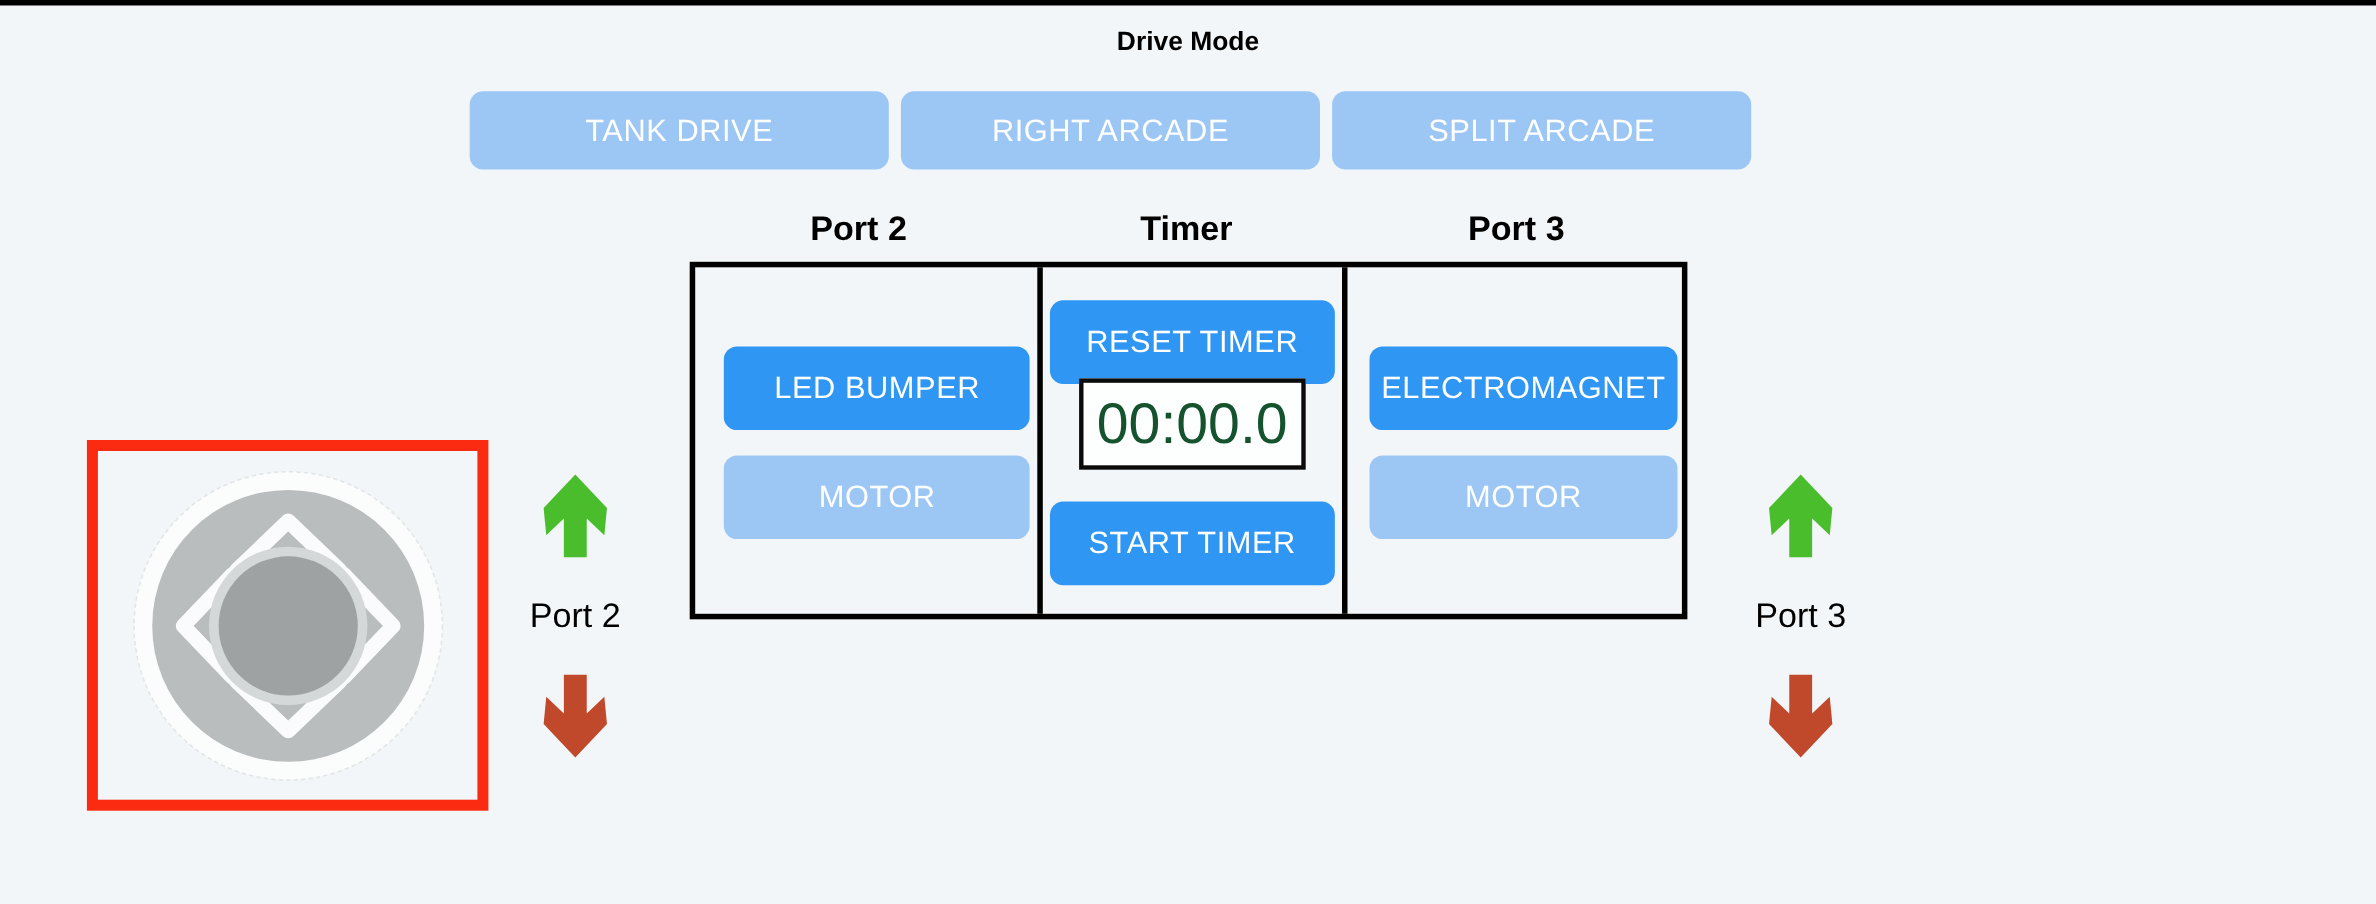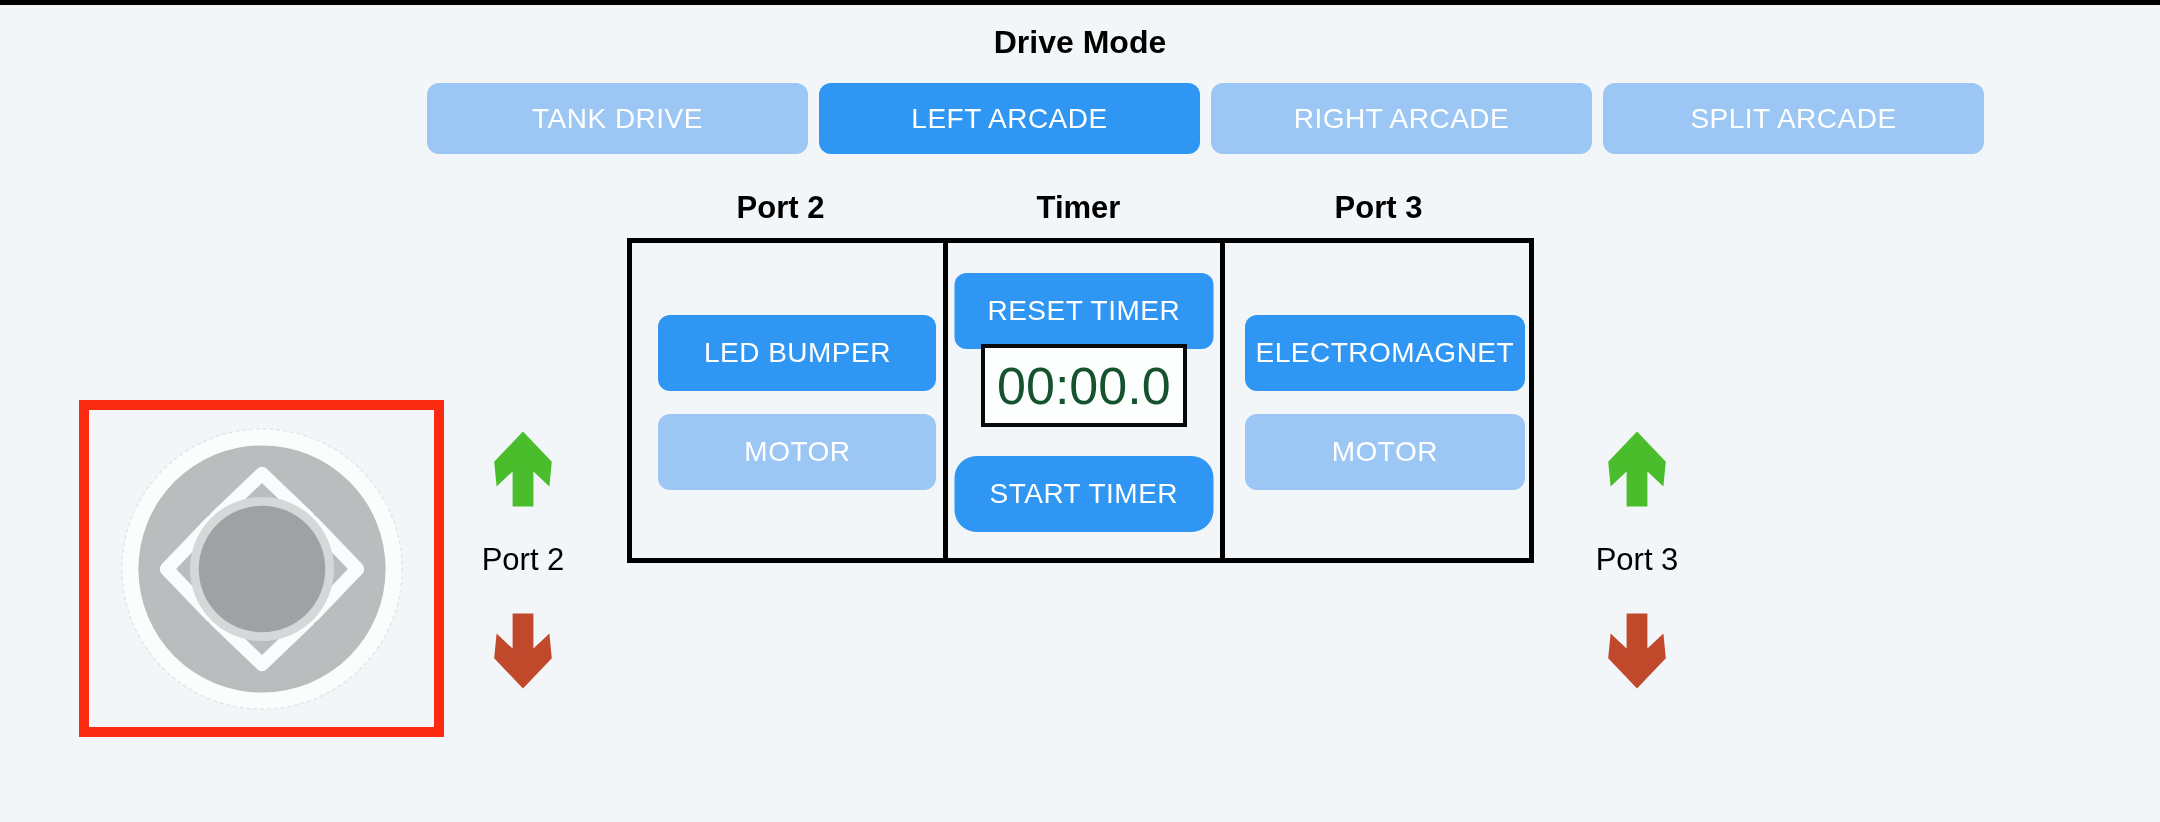--- a/index.html
+++ b/index.html
@@ -5,21 +5,21 @@
   html,body { margin:0; padding:0; }
   body {
     width:2160px; height:822px; position:relative; overflow:hidden;
     background:#F2F6F8;
     font-family:"Liberation Sans", sans-serif;
   }
   .topbar { position:absolute; left:0; top:0; width:2160px; height:5px; background:#000; }
 
   .page-title {
     position:absolute; left:0; top:24px; width:2160px; text-align:center;
-    font-size:32px; font-weight:bold; color:#000;
+    font-size:24px; font-weight:bold; color:#000;
   }
 
   
   .modes { position:absolute; left:427px; top:83px; display:flex; gap:11px; }
   .mode-btn {
     width:381px; height:71px; border:none; border-radius:12px;
     color:#FFF; font-size:28px; font-family:inherit;
     display:flex; align-items:center; justify-content:center;
     letter-spacing:0.5px; cursor:pointer; padding:0;
   }
@@ -43,21 +43,21 @@
 
   .ctl-btn {
     position:absolute; left:50%; transform:translateX(-50%);
     border:none; border-radius:12px; color:#FFF; font-size:28px; font-family:inherit;
     display:flex; align-items:center; justify-content:center;
     letter-spacing:0.5px; cursor:pointer; padding:0;
   }
   .btn-led     { top:72px;  width:278px; height:76px; }
   .btn-motor-l { top:171px; width:278px; height:76px; }
   .btn-reset   { top:30px;  width:259px; height:76px; }
-  .btn-start   { top:213px; width:259px; height:76px;border-radius:22px; }
+  .btn-start   { top:213px; width:259px; height:76px; }
   .btn-electro { top:72px;  width:280px; height:76px; }
   .btn-motor-r { top:171px; width:280px; height:76px; }
 
   .timer-display {
     position:absolute; left:50%; transform:translateX(-50%);
     top:101px; width:206px; height:83px; box-sizing:border-box;
     background:#FDFEFE; border:4px solid #0A0A0A;
     display:flex; align-items:center; justify-content:center;
     font-size:52px; color:#14532d;
   }
@@ -80,21 +80,20 @@
 </style>
 </head>
 <body>
 
 <div class="topbar"></div>
 
 <div class="page-title">Drive Mode</div>
 
 <div class="modes">
   <button class="mode-btn inactive-btn">TANK DRIVE</button>
-  <button class="mode-btn active-btn">LEFT ARCADE</button>
   <button class="mode-btn inactive-btn">RIGHT ARCADE</button>
   <button class="mode-btn inactive-btn">SPLIT ARCADE</button>
 </div>
 
 <div class="headers">
   <div class="hdr h1">Port 2</div>
   <div class="hdr h2">Timer</div>
   <div class="hdr h3">Port 3</div>
 </div>
 

